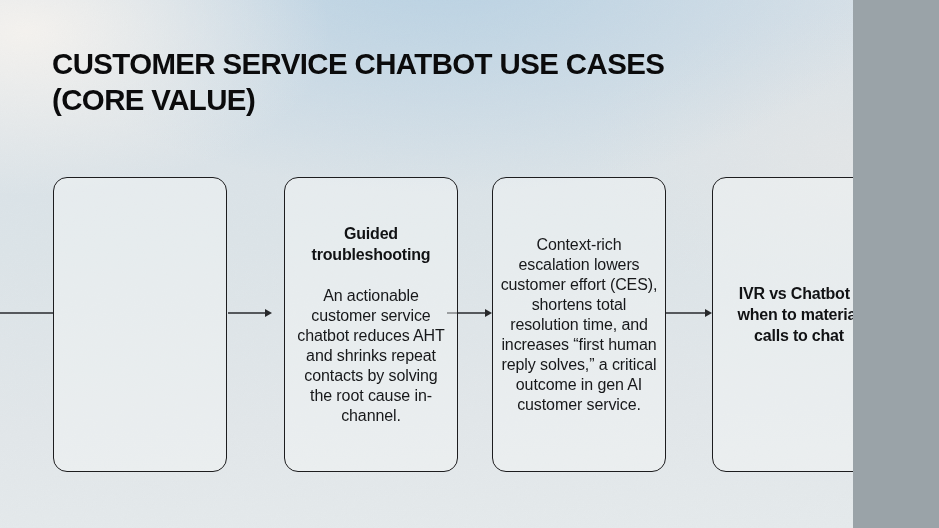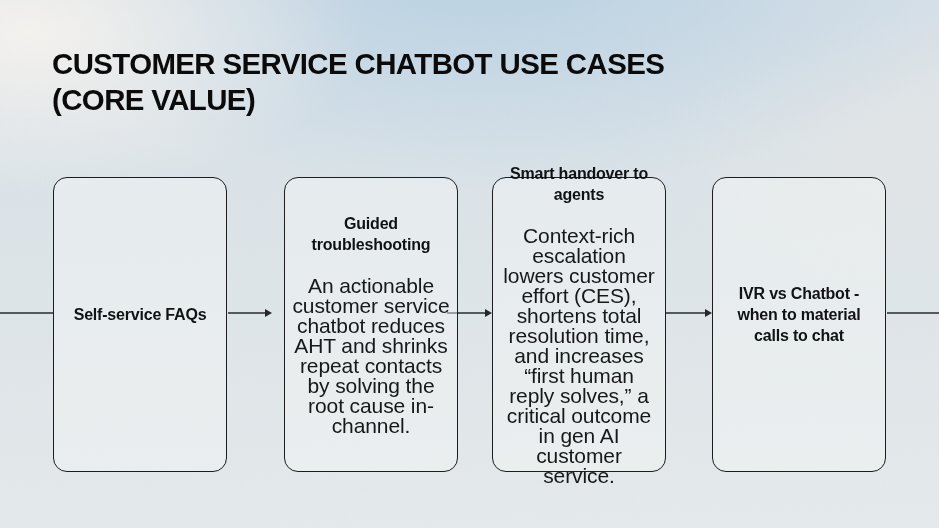--- a/index.html
+++ b/index.html
@@ -3,21 +3,21 @@
 <meta charset="utf-8">
 <style>
   html, body {
     margin: 0;
     padding: 0;
     background: #9aa3a8;
     font-family: "Liberation Sans", sans-serif;
   }
   .canvas {
     position: relative;
-    width: 939px;
+    width: 853px;
     height: 528px;
     overflow: hidden;
     background:
       radial-gradient(55% 48% at 3% 6%, rgba(246,243,239,0.95) 0%, rgba(246,243,239,0) 65%),
       radial-gradient(75% 62% at 52% -8%, rgba(178,206,226,0.85) 0%, rgba(178,206,226,0) 72%),
       radial-gradient(45% 40% at 100% 30%, rgba(228,230,231,0.85) 0%, rgba(228,230,231,0) 70%),
       linear-gradient(178deg, #d8e1e8 0%, #dce4e8 45%, #e2e7ea 78%, #e5eaec 100%);
   }
   .grain {
     position: absolute;
@@ -60,21 +60,21 @@
   .card-heading {
     margin: 0 0 21px 0;
     font-size: 16px;
     line-height: 21px;
     font-weight: bold;
     color: #111214;
     letter-spacing: -0.2px;
   }
   .card-body {
     margin: 0;
-    font-size: 21px;
+    font-size: 16px;
     line-height: 20px;
     color: #17181a;
     letter-spacing: -0.1px;
   }
   .line {
     position: absolute;
     top: 312px;
     height: 1.6px;
     background: #55585c;
   }
@@ -110,30 +110,28 @@
   <div class="line" style="left:0; width:53px"></div>
   <div class="line" style="left:228px; width:38px"></div>
   <div class="arrow" style="left:265px"></div>
   <div class="line" style="left:447px; width:39px"></div>
   <div class="arrow" style="left:485px"></div>
   <div class="line" style="left:666px; width:40px"></div>
   <div class="arrow" style="left:705px"></div>
   <div class="line" style="left:887px; width:52px"></div>
 
   <section class="card" style="left:53px">
-    <h2 class="card-heading">Self-service FAQs</h2>
   </section>
 
   <section class="card" style="left:284px">
     <h2 class="card-heading">Guided troubleshooting</h2>
     <p class="card-body">An actionable customer service chatbot reduces AHT and shrinks repeat contacts by solving the root cause in-channel.</p>
   </section>
 
   <section class="card" style="left:492px">
-    <h2 class="card-heading">Smart handover to agents</h2>
     <p class="card-body">Context-rich escalation lowers customer effort (CES), shortens total resolution time, and increases “first human reply solves,” a critical outcome in gen AI customer service.</p>
   </section>
 
   <section class="card" style="left:712px">
     <h2 class="card-heading">IVR vs Chatbot - when to material calls to chat</h2>
   </section>
 
 </div>
 
 </body></html>

